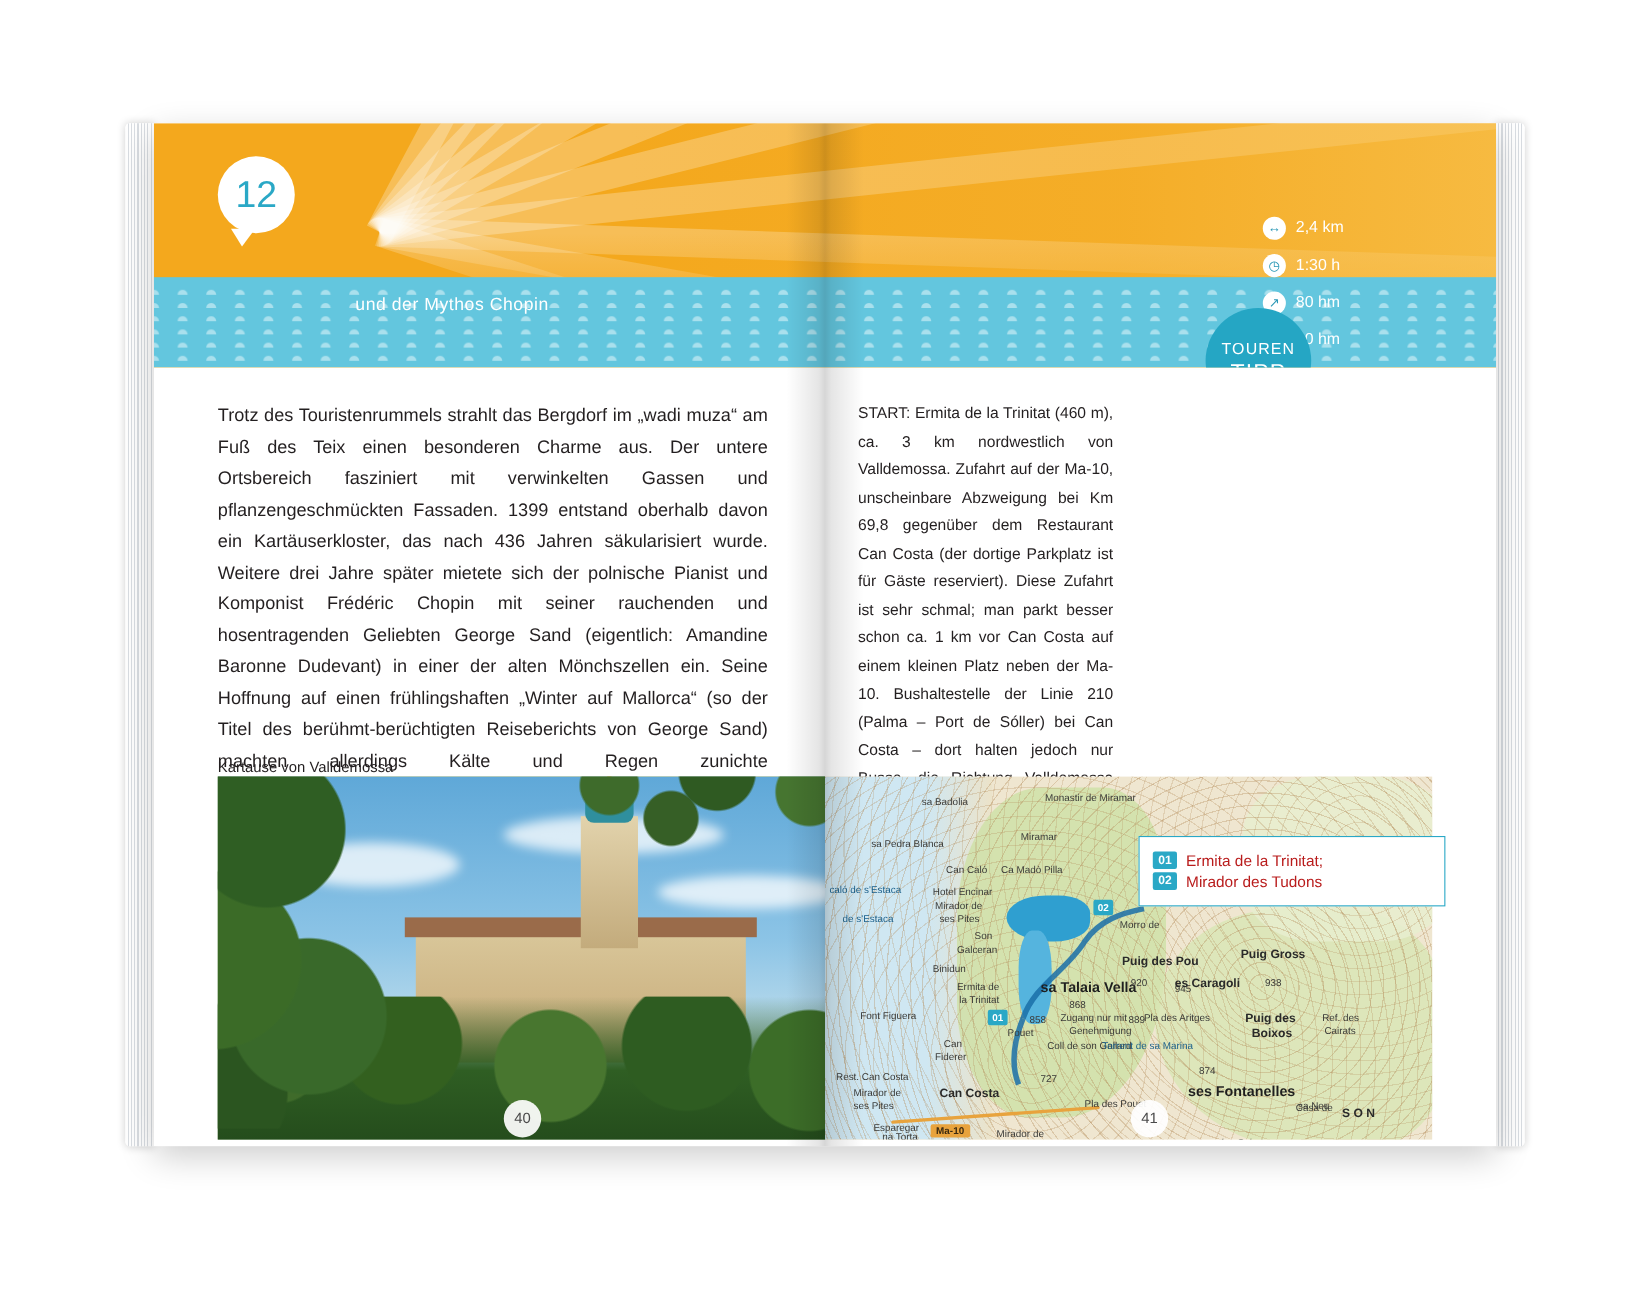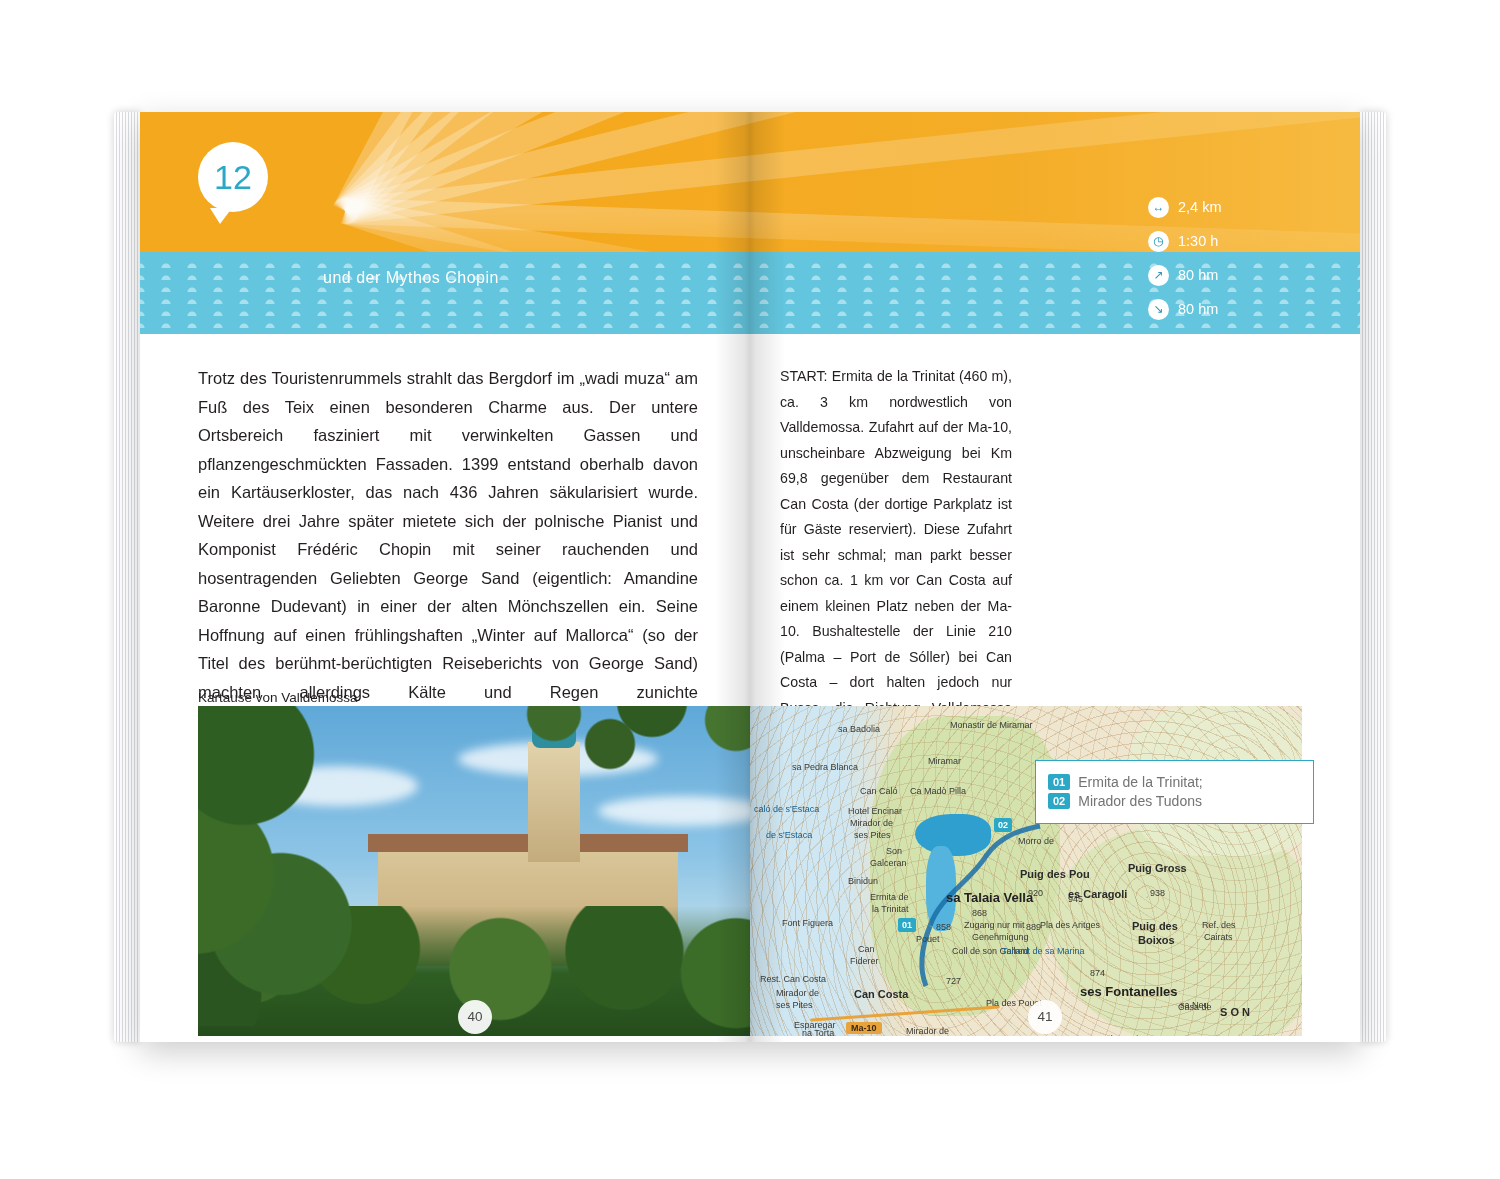--- a/index.html
+++ b/index.html
@@ -263,21 +263,21 @@
   .wp-num {
     background: #2aa8c6;
     color: #ffffff;
     font-size: 11px;
     padding: 2px 5px;
     margin-right: 8px;
     border-radius: 2px;
     font-weight: bold;
     flex: none;
   }
-  .wp-tx { font-size: 14px; color: #737373; }
+  .wp-tx { font-size: 14px; color: #b91c1c; }
 
   
   .photo {
     position: absolute;
     left: 58px;
     top: 594px;
     width: 552px;
     height: 330px;
     overflow: hidden;
     background: #6f8f4a;
@@ -505,20 +505,24 @@
         <div class="stat-row">
           <span class="stat-ic">↗</span>
           <span class="stat-tx">80 hm</span>
         </div>
         <div class="stat-row">
           <span class="stat-ic">↘</span>
           <span class="stat-tx">80 hm</span>
         </div>
       </div>
 
+      <div class="touren-tipp">
+        <div class="t1">TOUREN</div>
+        <div class="t2">TIPP</div>
+      </div>
     </div>
 
     <div class="col" id="col-left">
       <p>Trotz des Touristenrummels strahlt das Bergdorf im „wadi muza“ am Fuß des Teix einen besonderen Charme aus. Der untere Ortsbereich fasziniert mit verwinkelten Gassen und pflanzengeschmückten Fassaden. 1399 entstand oberhalb davon ein Kartäuserkloster, das nach 436 Jahren säkularisiert wurde. Weitere drei Jahre später mietete sich der polnische Pianist und Komponist Frédéric Chopin mit seiner rauchenden und hosentragenden Geliebten George Sand (eigentlich: Amandine Baronne Dudevant) in einer der alten Mönchszellen ein. Seine Hoffnung auf einen frühlingshaften „Winter auf Mallorca“ (so der Titel des berühmt-berüchtigten Reiseberichts von George Sand) machten allerdings Kälte und Regen zunichte (www.cartoixadevalldemossa.com, www.museochopin.com).</p>
     </div>
     <div class="caption">Kartause von Valldemossa</div>
 
     <div class="col" id="col-mid">
       <p><span class="lbl">START:</span><span> Ermita de la Trinitat (460 m), ca. 3 km nordwestlich von Valldemossa. Zufahrt auf der Ma-10, unscheinbare Abzweigung bei Km 69,8 gegenüber dem Restaurant Can Costa (der dortige Parkplatz ist für Gäste reserviert). Diese Zufahrt ist sehr schmal; man parkt besser schon ca. 1 km vor Can Costa auf einem kleinen Platz neben der Ma-10. Bushaltestelle der Linie 210 (Palma – Port de Sóller) bei Can Costa – dort halten jedoch nur Busse, die Richtung Valldemossa fahren (nächste Haltestelle 1,4 km Richtung Deià beim Hotel Encinar, wo man die Tour ebenfalls beginnen bzw. beenden könnte)</span></p>
     </div>

